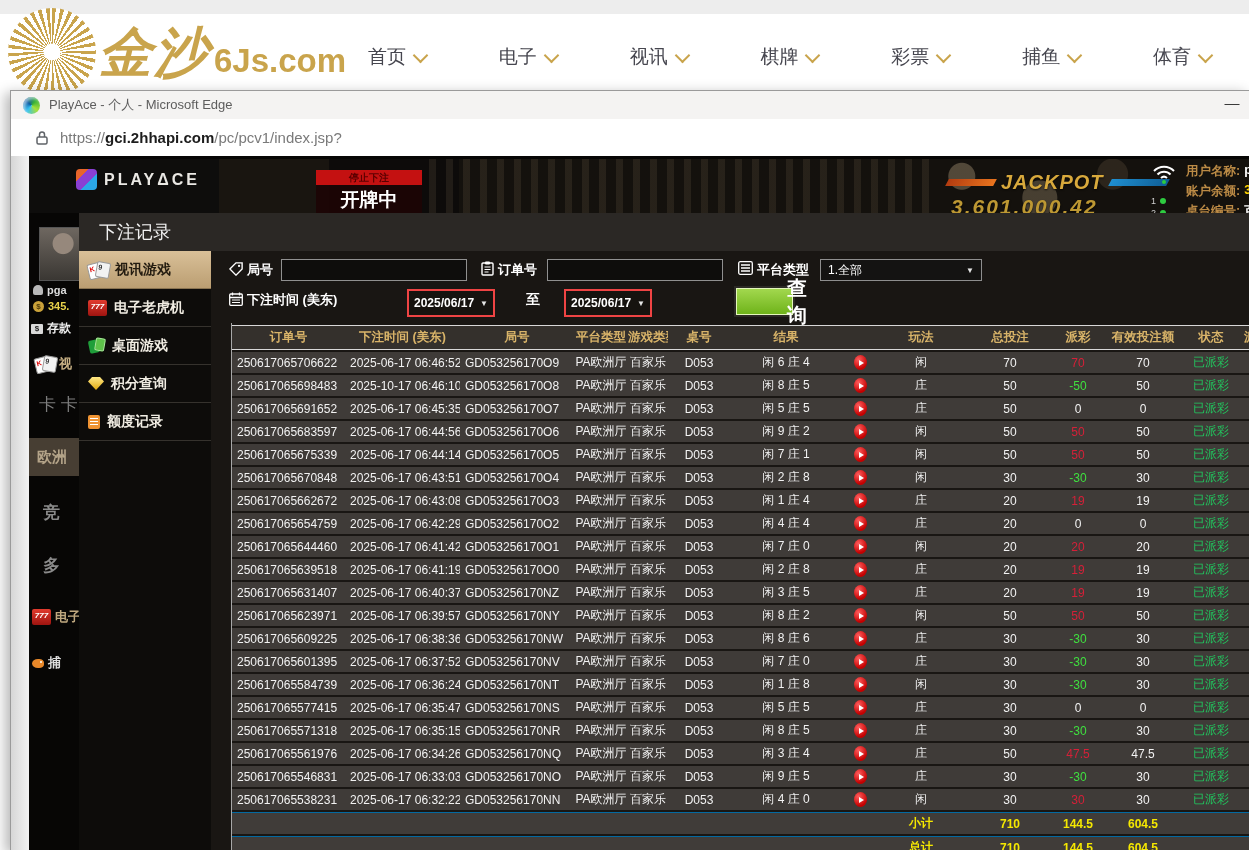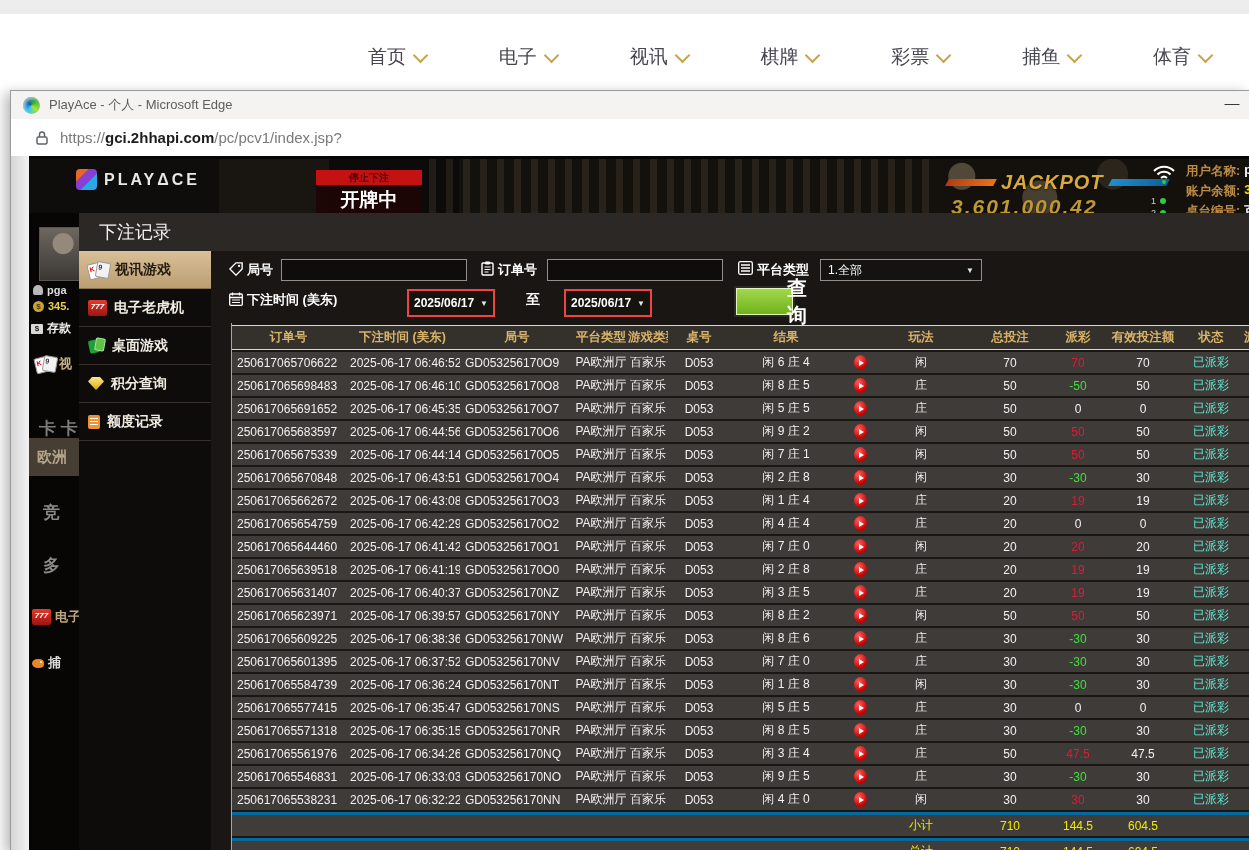--- a/index.html
+++ b/index.html
@@ -129,33 +129,38 @@
           align-items:center;justify-content:center;gap:20px;cursor:pointer;box-sizing:border-box;padding-left:45px;}
   .tbl-wrap{position:absolute;left:20px;top:72px;right:0;bottom:0;overflow:hidden;border-left:1px solid #a8a8a8;}
   table{border-collapse:separate;border-spacing:0 2px;width:1094px;table-layout:fixed;}
   thead th{background:#34302c;color:#d9b469;font-size:12.5px;font-weight:bold;height:23px;padding:0;
            border-top:1px solid #d8d8d8;border-bottom:1px solid #d8d8d8;white-space:nowrap;overflow:hidden;}
   tbody td{background:#3f3b38;color:#f2f2f2;font-size:12px;height:21px;padding:0;text-align:center;
            white-space:nowrap;overflow:hidden;}
   td.L{text-align:left;padding-left:5px;}
   th.L{text-align:left;padding-left:8px;}
   td.pos{color:#d52038;} td.neg{color:#3fe03f;} td.zero{color:#f2f2f2;}
-  td.status{color:#5eead4;}
-  tr.sum td{color:#f5e800;font-weight:normal;background:#403c39;border-top:3px solid #0369a1;}
+  td.status{color:#22c55e;}
+  tr.sum td{color:#f5e800;font-weight:bold;background:#403c39;border-top:1px solid #0369a1;}
   .play-ic{display:inline-block;width:13px;height:15px;border-radius:50%;position:relative;cursor:pointer;
       background:radial-gradient(circle at 35% 30%,#ff5d5d,#c40000 70%);vertical-align:middle;}
   .play-ic::after{content:'';position:absolute;left:5px;top:4.5px;border-left:5px solid #fff;
       border-top:3px solid transparent;border-bottom:3px solid transparent;}
 </style>
 </head>
 <body>
 
 <div class="top-strip"></div>
 
 <header class="site-header">
+  <div class="logo">
+    <div class="sun"></div>
+    <span class="logo-cn">金沙</span>
+    <span class="logo-dom">6Js.com</span>
+  </div>
   <div class="swoosh"></div>
   <nav class="site-nav" id="site-nav">
       <span class="nav-item">
         <span>首页</span>
         <span class="chev"></span>
       </span>
       <span class="nav-item">
         <span>电子</span>
         <span class="chev"></span>
       </span>
@@ -267,21 +272,21 @@
         <span class="mini-sq">$</span>
         <span style="color:#eee;font-size:12px;font-weight:bold;">存款</span>
       </div>
       <div class="frag" style="left:6px;top:199px;">
         <span class="ic-cards">
             <i class="c1">K</i>
             <i class="c2">9</i>
           </span>
         <span style="color:#c9b286;font-size:13px;font-weight:bold;">视</span>
       </div>
-      <div class="frag" style="left:10px;top:237px;color:#7d7d7d;font-size:17px;font-weight:bold;margin-top:24px;">
+      <div class="frag" style="left:10px;top:237px;color:#7d7d7d;font-size:17px;font-weight:normal;">
           <span>卡 卡</span>
         </div>
       <div class="abs" style="left:0;top:282px;width:50px;height:38px;background:#473e33;">
         <span style="position:absolute;left:8px;top:10px;color:#b4a489;font-size:15px;font-weight:bold;">欧洲</span>
       </div>
       <div class="frag" style="left:14px;top:345px;color:#8a8a8a;font-size:17px;font-weight:bold;">
           <span>竞</span>
         </div>
       <div class="frag" style="left:14px;top:398px;color:#8a8a8a;font-size:17px;font-weight:bold;">
           <span>多</span>
@@ -424,21 +429,21 @@
                     <td><span class="play-ic"></span></td>
                     <td>闲</td>
                     <td>70</td>
                     <td class="pos">70</td>
                     <td>70</td>
                     <td class="status">已派彩</td>
                     <td></td>
                   </tr>
                   <tr>
                     <td class="L">250617065698483</td>
-                    <td class="L">2025-06-17 06:46:10</td>
+                    <td class="L">2025-10-17 06:46:10</td>
                     <td class="L">GD053256170O8</td>
                     <td>PA欧洲厅</td>
                     <td>百家乐</td>
                     <td>D053</td>
                     <td>闲 8 庄 5</td>
                     <td><span class="play-ic"></span></td>
                     <td>庄</td>
                     <td>50</td>
                     <td class="neg">-50</td>
                     <td>50</td>

